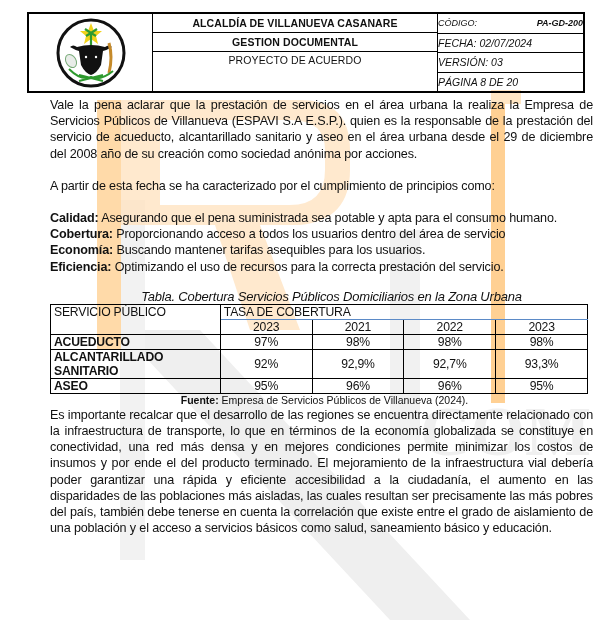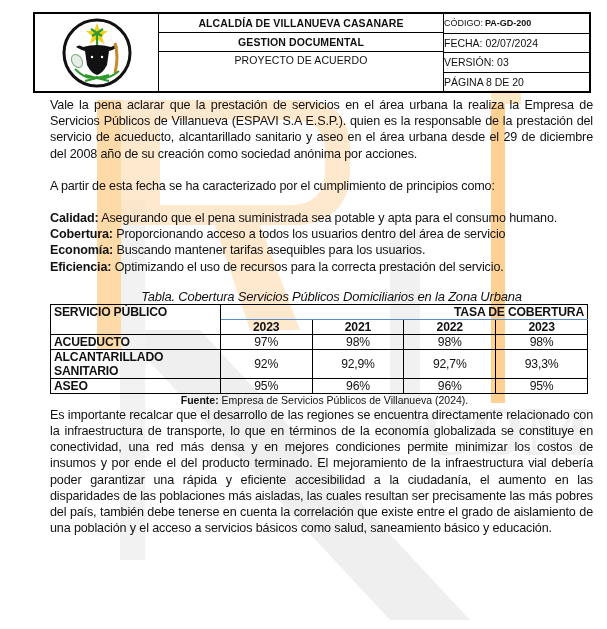--- a/index.html
+++ b/index.html
@@ -4,48 +4,48 @@
   <style>
     * { box-sizing: border-box; margin: 0; padding: 0; }
     html, body { width: 607px; height: 629px; background: #ffffff; overflow: hidden; }
     body { position: relative; font-family: "Liberation Sans", sans-serif; color: #111; }
 
     
     .wm { position: absolute; left: 0; top: 0; width: 607px; height: 629px; pointer-events: none; z-index: 0; }
 
     
     .hdr {
-      position: absolute; left: 33px; top: 12px; width: 558px; height: 81px;
+      position: absolute; left: 27px; top: 12px; width: 558px; height: 81px;
       border: 2px solid #000; display: flex; z-index: 2; background: transparent;
     }
     .hdr-logo { width: 124px; border-right: 1px solid #000; display: flex; align-items: center; justify-content: center; }
     .hdr-mid { width: 285px; border-right: 1px solid #000; display: flex; flex-direction: column; }
     .hdr-right { flex: 1; display: flex; flex-direction: column; }
     .hdr-mid .cell { height: 19px; border-bottom: 1px solid #000; font-size: 10.5px; font-weight: bold; text-align: center; line-height: 19px; letter-spacing: 0.1px; }
     .hdr-mid .cell.last { border-bottom: none; font-weight: normal; flex: 1; line-height: 17px; }
-    .hdr-right .cell { flex: 1; border-bottom: 1px solid #000; font-size: 10.5px; text-align: center; display: flex; align-items: center; justify-content: flex-start; }
+    .hdr-right .cell { flex: 1; border-bottom: 1px solid #000; font-size: 10.5px; text-align: center; display: flex; align-items: center; justify-content: space-between; font-style: italic; }
     .hdr-right .cell:last-child { border-bottom: none; }
     .hdr-right .cell.code { font-size: 9px; }
     .hdr-right .cell.code b { font-weight: bold; margin-left: 2px; }
 
     
     .content { position: absolute; left: 50px; top: 97px; width: 543px; z-index: 2; font-size: 12.6px; line-height: 16.2px; }
     .p { text-align: justify; margin-bottom: 16px; letter-spacing: -0.15px; }
     .p.left { text-align: left; }
     .principles { margin-bottom: 15px; letter-spacing: -0.15px; }
     .principles div { white-space: nowrap; }
     .principles b { font-weight: bold; }
 
     .caption { text-align: center; font-style: italic; font-size: 13px; line-height: 14px; padding-left: 20px; letter-spacing: -0.2px; }
 
     table.cov { border-collapse: collapse; width: 538px; margin-left: 0; font-size: 12.2px; line-height: 14px; letter-spacing: -0.2px; }
     table.cov td, table.cov th { border: 1px solid #000; padding: 0 3px; height: 15px; }
-    table.cov th { font-weight: bold; margin-top: 34px; }
+    table.cov th { font-weight: normal; margin-top: 34px; }
     table.cov .svc-h { text-align: left; vertical-align: top; width: 170px; border-bottom: 1px solid #000; }
-    table.cov .tasa { text-align: right; border-bottom: 1px solid #5b8ac7; }
+    table.cov .tasa { text-align: left; border-bottom: 1px solid #5b8ac7; }
     table.cov .yr { text-align: center; width: 92px; }
     table.cov .row-name { font-weight: bold; text-align: left; }
     table.cov .val { text-align: center; }
     table.cov tr.blue-top td { border-top: 1px solid #5b8ac7; }
     table.cov tr.head2 th { border-top: 1px solid #5b8ac7; }
 
     .source { text-align: center; font-size: 10.5px; line-height: 13px; padding-left: 6px; }
     .source b { font-weight: bold; }
   </style>
 </head>

